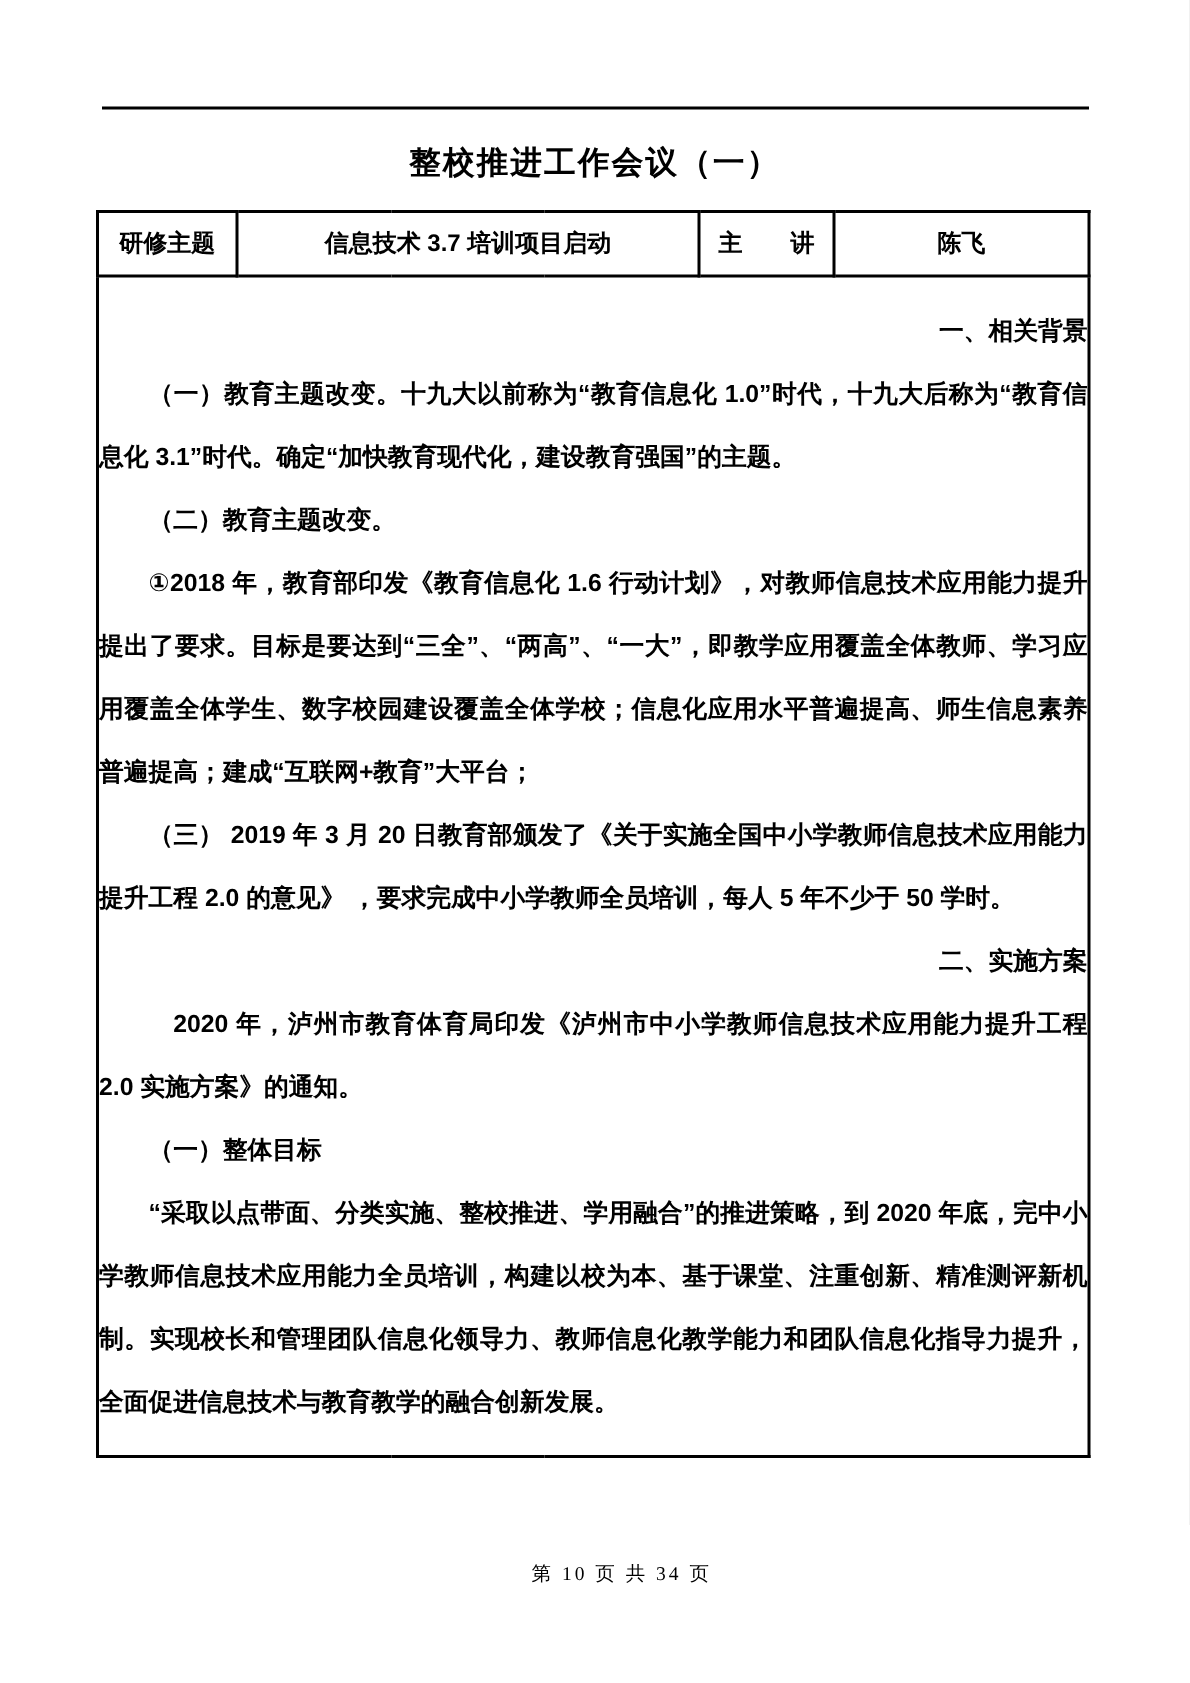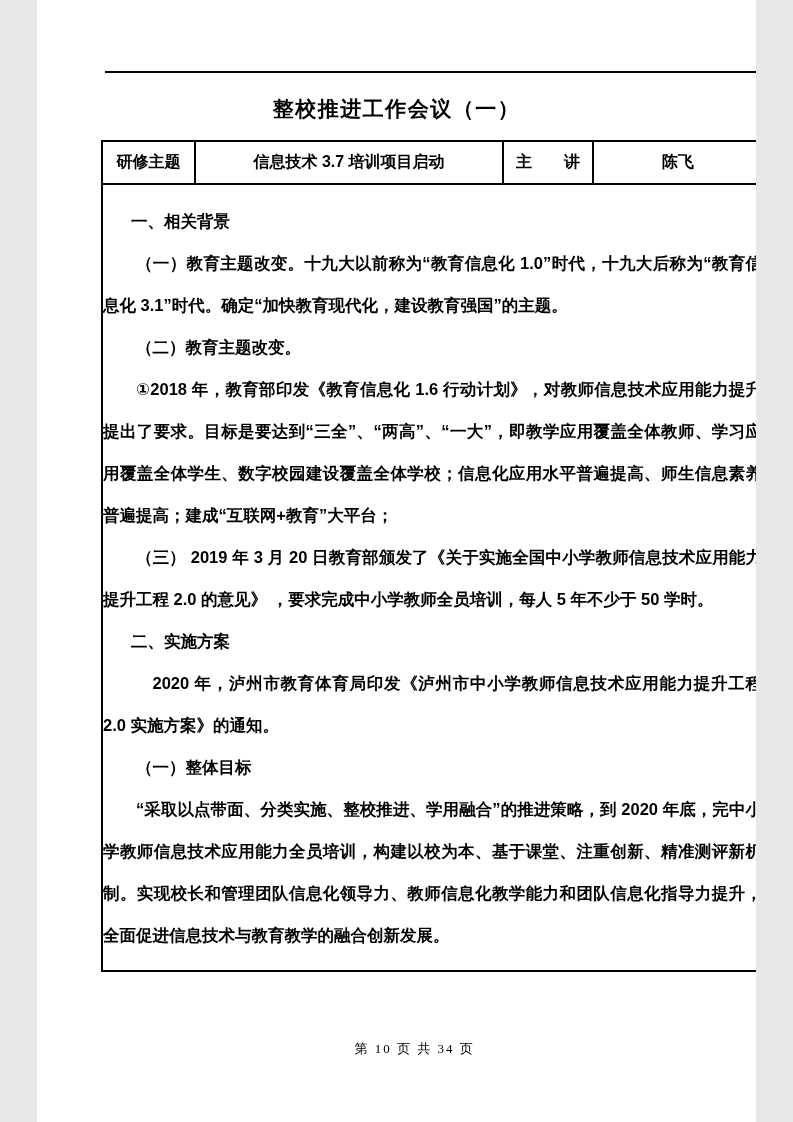--- a/index.html
+++ b/index.html
@@ -2,21 +2,21 @@
 <html lang="zh"><head>
 <meta charset="utf-8">
 <style>
   html, body {
     margin: 0;
     padding: 0;
     background: #e8e8e8;
   }
   .page {
     position: relative;
-    width: 719px;
+    width: 793px;
     height: 1122px;
     margin: 0 auto;
     background: #ffffff;
     color: #000000;
     overflow: hidden;
     font-family: "Liberation Serif", "DejaVu Serif", serif;
   }
   .header-rule {
     position: absolute;
     left: 68px;
@@ -72,21 +72,21 @@
     font-size: 16.5px;
     line-height: 42px;
     text-align: justify;
     text-indent: 2em;
     color: #000000;
   }
   .body-text p.body-heading {
     font-family: "Liberation Sans", "DejaVu Sans", sans-serif;
     font-weight: bold;
     text-indent: 1.7em;
-    text-align: left;
+    text-align: right;
   }
   .body-text p.indent-3 { text-indent: 3em; }
   .page-footer {
     position: absolute;
     left: 0;
     right: 0;
     top: 1040px;
     text-align: center;
     font-family: "Liberation Serif", "DejaVu Serif", serif;
     font-size: 13px;

